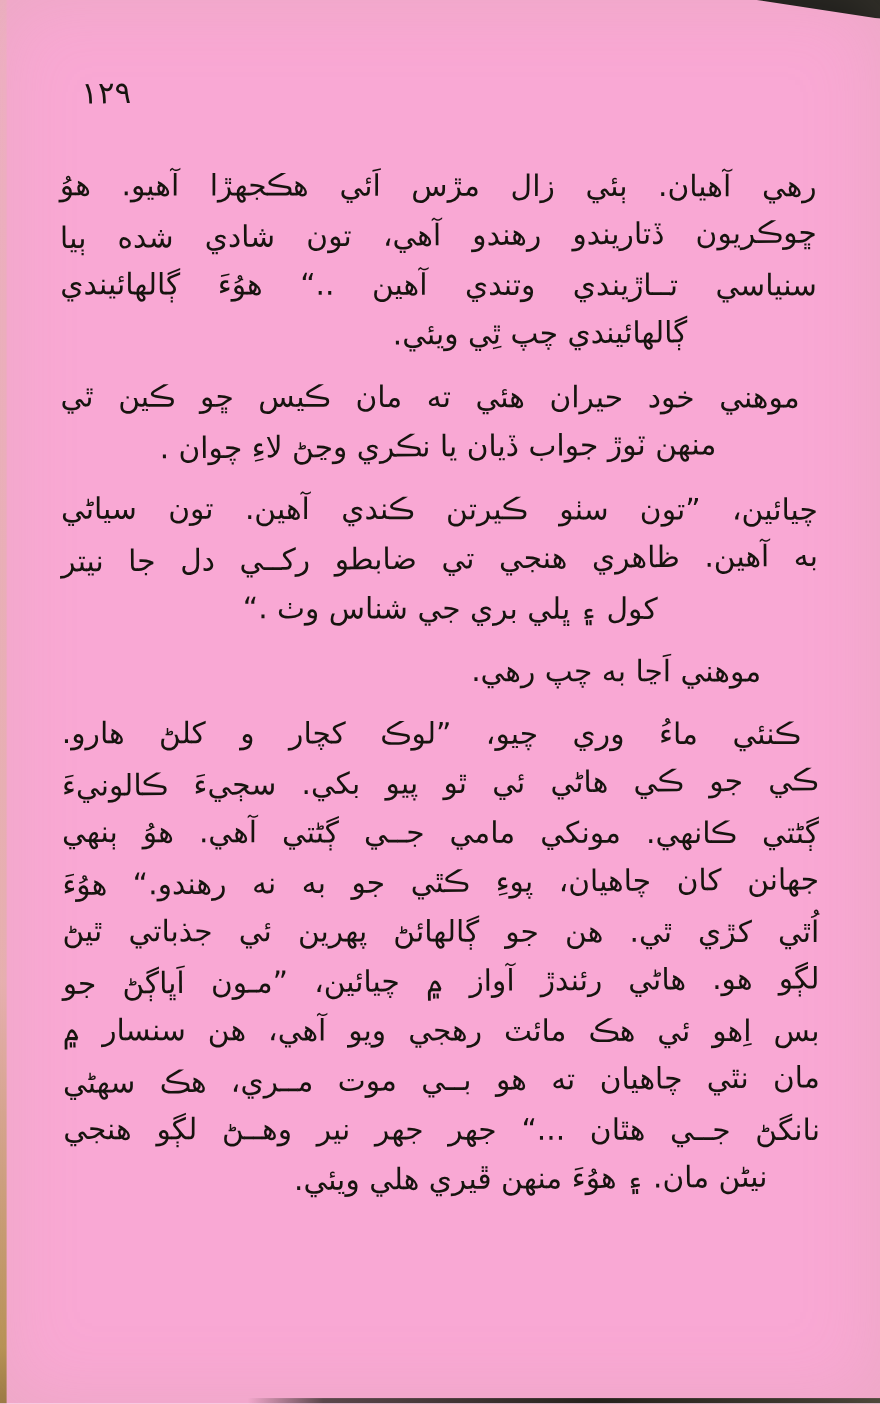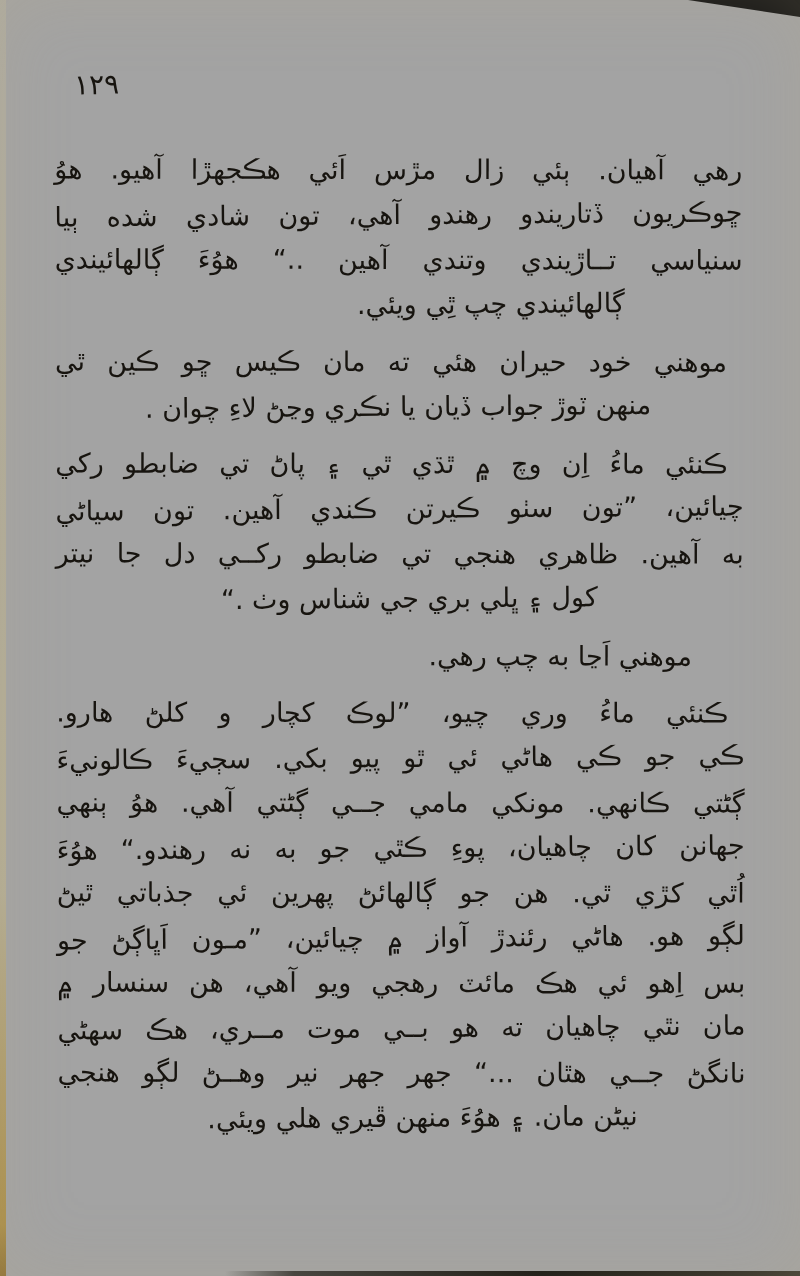--- a/index.html
+++ b/index.html
@@ -1,19 +1,19 @@
 <!DOCTYPE html>
 <html lang="sd" dir="rtl"><head>
 <meta charset="utf-8">
 <style>
   html,body{margin:0;padding:0;}
   .page{
     position:relative;
     width:800px;height:1276px;
-    background:#a3a3a3;
+    background:#f9a8d4;
     overflow:hidden;
     font-family:"DejaVu Sans",sans-serif;
     color:#17140f;
   }
   .page::after{
     content:"";position:absolute;inset:0;pointer-events:none;
     box-shadow:inset 0 0 70px rgba(185,172,135,0.22);
   }
   .pageno{
     position:absolute;top:68px;left:74px;
@@ -40,21 +40,21 @@
     text-align:justify;
     text-align-last:justify;
   }
   .para .line:nth-child(odd){transform:rotate(0.28deg);}
   .para .line:nth-child(even){transform:rotate(-0.22deg);}
   .ind{margin-right:16px;}
   .o118{margin-right:118px;}
   .o92{margin-right:92px;}
   .o146{margin-right:146px;}
   .o46{margin-right:52px;}
-  .o104{margin-right:108px;text-align:right;}
+  .o104{margin-right:48px;text-align:right;}
   
   .art-tr{
     position:absolute;top:0;right:0;width:112px;height:17px;
     background:#141414;
     clip-path:polygon(0 0,100% 0,100% 100%);
   }
   .art-bottom{
     position:absolute;left:225px;right:0;bottom:0;height:5px;
     background:linear-gradient(to right,rgba(20,20,20,0) 0%,rgba(25,24,20,0.75) 12%,#15130f 55%,#3a362c 100%);
   }
@@ -82,21 +82,20 @@
       <span class="line full">سنياسي تــاڙيندي وتندي آهين ..“ هوُءَ ڳالهائيندي</span>
       <span class="line o118">ڳالهائيندي چپ ٿِي ويئي.</span>
     </div>
 
     <div class="para">
       <span class="line full ind">موهني خود حيران هئي ته مان ڪيس ڇو ڪين ٿي</span>
       <span class="line o92">منهن ٽوڙ جواب ڏيان يا نڪري وڃڻ لاءِ چوان .</span>
     </div>
 
     <div class="para">
-      <span class="line full ind">ڪنئي ماءُ اِن وچ ۾ ٿڌي ٿي ۽ پاڻ تي ضابطو رکي</span>
       <span class="line full">چيائين، ”تون سٺو ڪيرتن ڪندي آهين. تون سياڻي</span>
       <span class="line full">به آهين. ظاهري هنجي تي ضابطو رکــي دل جا نيتر</span>
       <span class="line o146">کول ۽ ڀلي بري جي شناس وٺ .“</span>
     </div>
 
     <div class="para">
       <span class="line o46">موهني اَڃا به چپ رهي.</span>
     </div>
 
     <div class="para">

